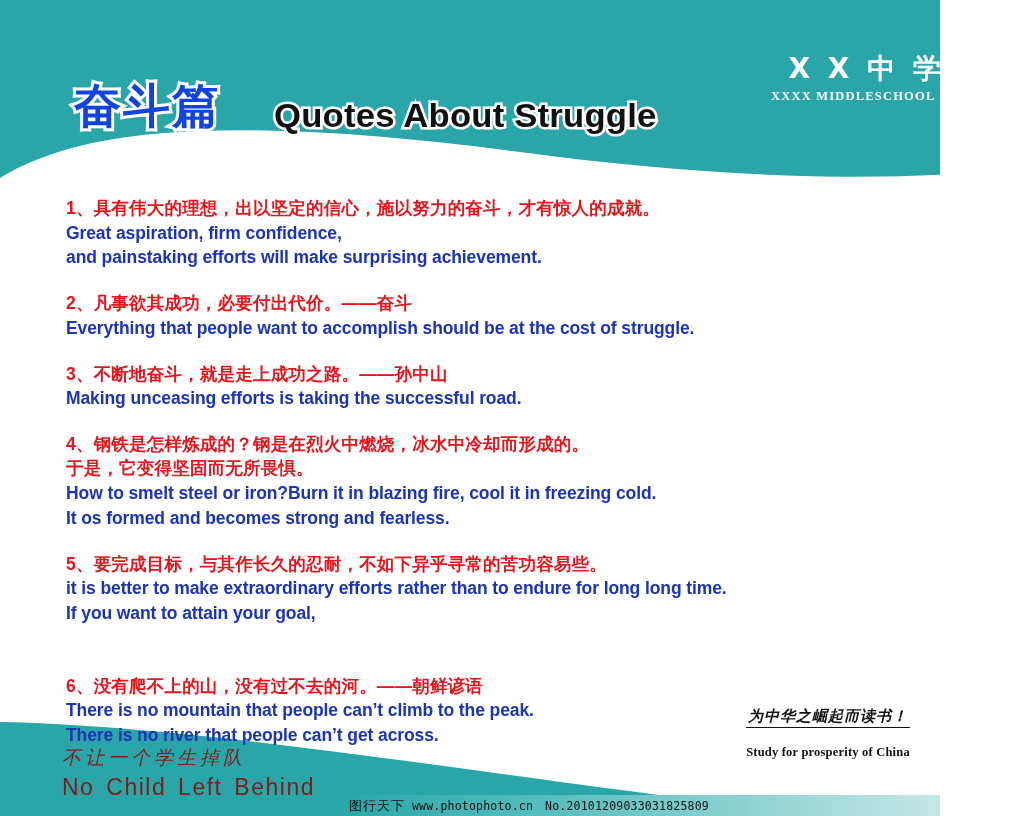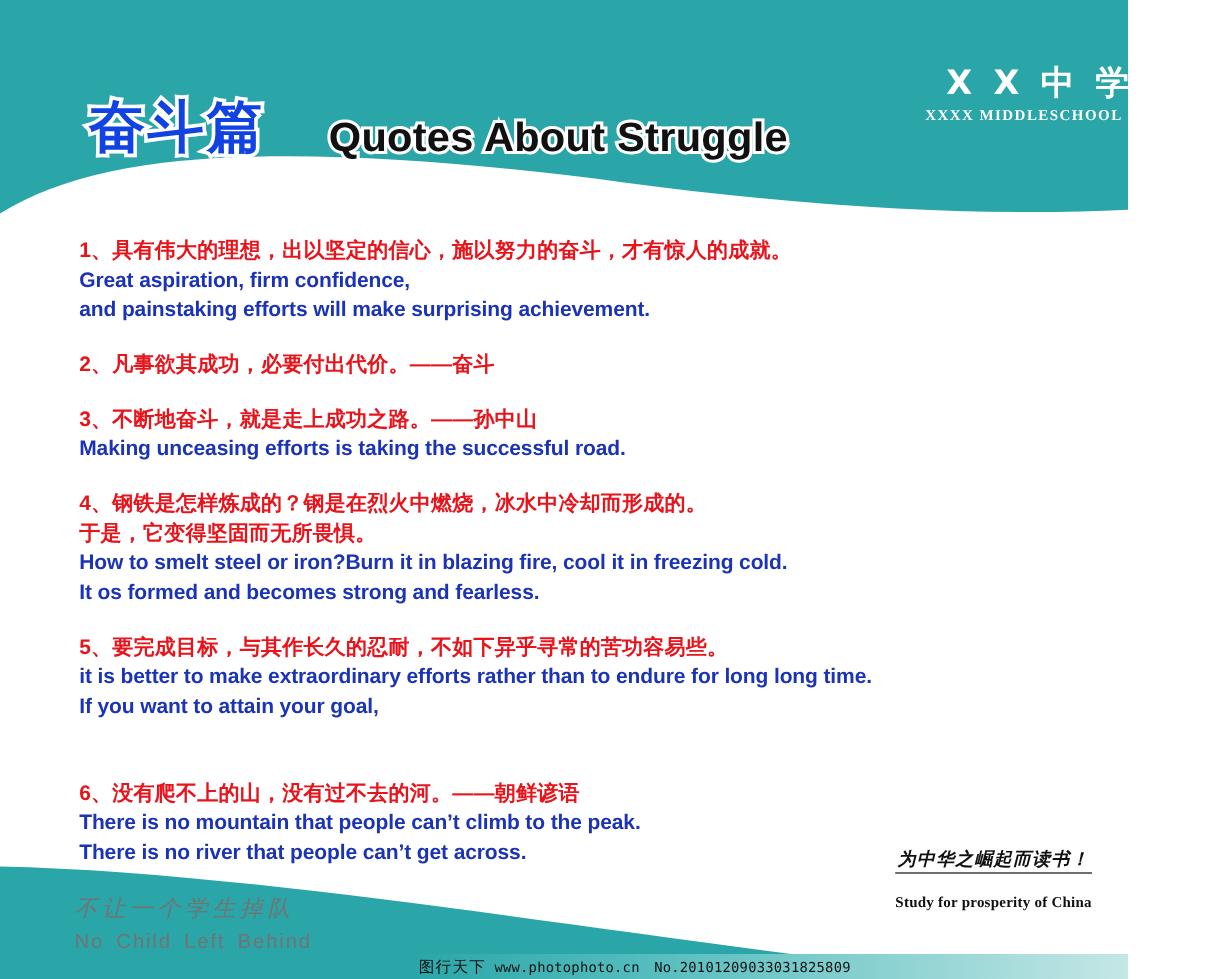--- a/index.html
+++ b/index.html
@@ -103,34 +103,34 @@
     font-weight: 700;
     line-height: 1.42;
     letter-spacing: -0.1px;
     white-space: nowrap;
   }
 
   
   .slogan {
     position: absolute;
     left: 62px; top: 748px;
-    color: #737373;
+    color: #7f1d1d;
     line-height: 1;
   }
   .slogan-cn {
     font-size: 19px;
     font-weight: 400;
     letter-spacing: 4px;
     font-family: "DejaVu Serif", "Liberation Serif", serif;
     font-style: italic;
     white-space: nowrap;
   }
   .slogan-en {
     margin-top: 9px;
-    font-size: 17px;
+    font-size: 23px;
     font-weight: 400;
     letter-spacing: 1.5px;
     word-spacing: 4px;
     white-space: nowrap;
   }
 
   .calligraphy {
     position: absolute;
     right: 30px; top: 708px;
     text-align: center;
@@ -206,20 +206,21 @@
   <div class="quotes">
 
     <div class="quote-block">
       <div class="q-cn">1、具有伟大的理想，出以坚定的信心，施以努力的奋斗，才有惊人的成就。</div>
       <div class="q-en">Great aspiration, firm confidence,</div>
       <div class="q-en">and painstaking efforts will make surprising achievement.</div>
     </div>
 
     <div class="quote-block">
       <div class="q-cn">2、凡事欲其成功，必要付出代价。——奋斗</div>
+      <div class="q-en">Everything that people want to accomplish should be at the cost of struggle.</div>
     </div>
 
     <div class="quote-block">
       <div class="q-cn">3、不断地奋斗，就是走上成功之路。——孙中山</div>
       <div class="q-en">Making unceasing efforts is taking the successful road.</div>
     </div>
 
     <div class="quote-block">
       <div class="q-cn">4、钢铁是怎样炼成的？钢是在烈火中燃烧，冰水中冷却而形成的。</div>
       <div class="q-cn">于是，它变得坚固而无所畏惧。</div>

